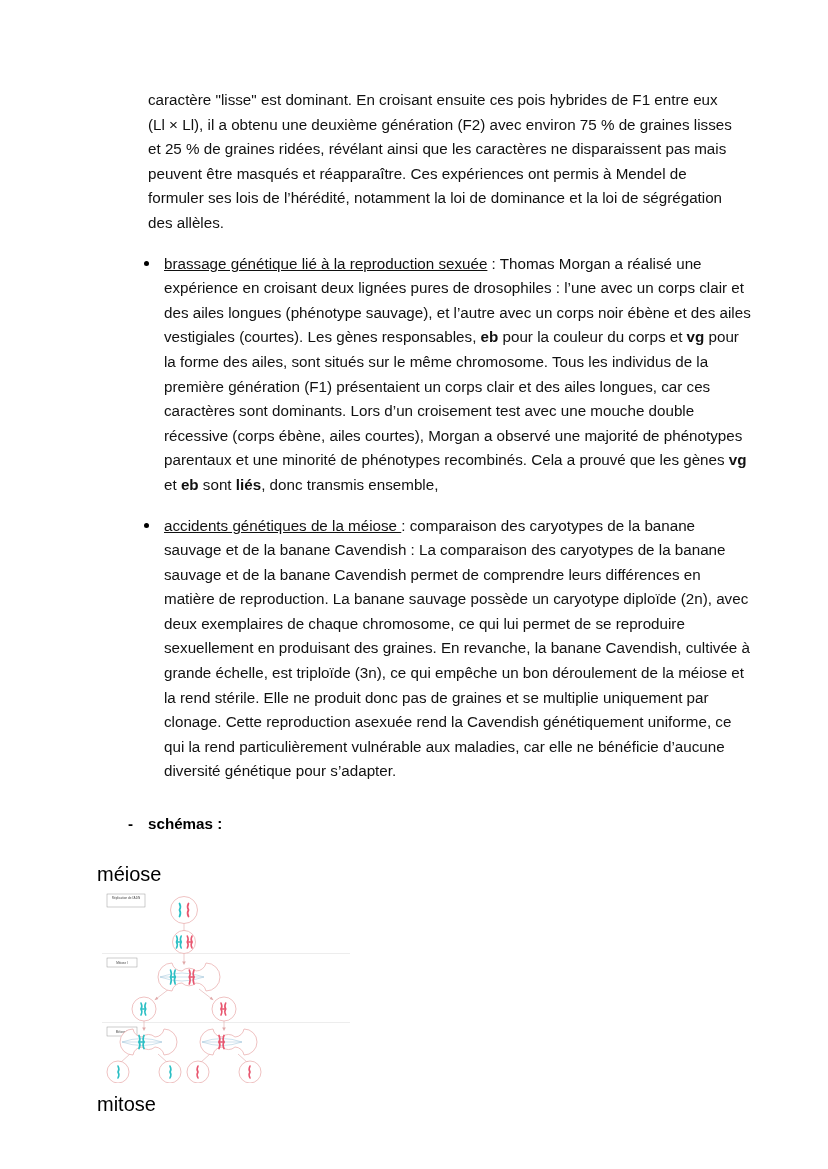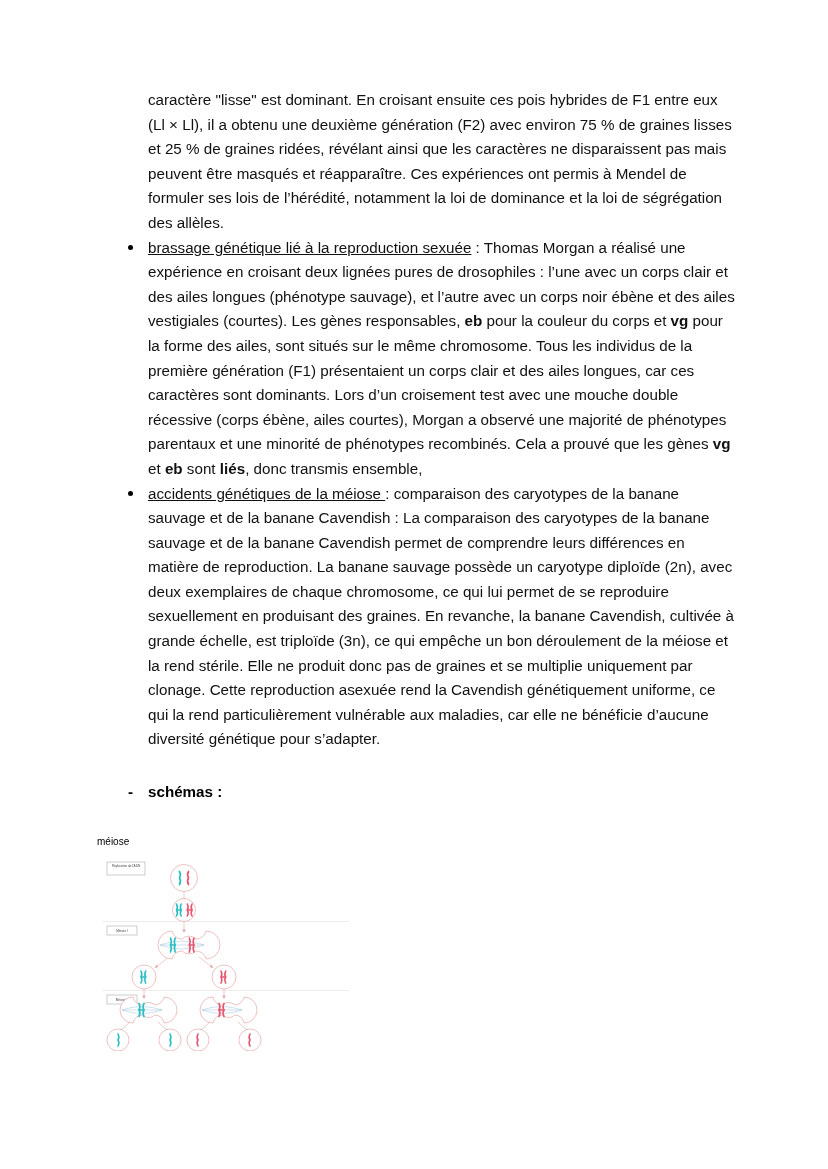--- a/index.html
+++ b/index.html
@@ -46,21 +46,21 @@
   }
 
   ul.bullets {
     list-style: none;
     margin: 0;
     padding: 0;
   }
   ul.bullets > li {
     position: relative;
     padding-left: 48px;
-    margin: 0;
+    margin: 16px;
     width: 638px;
     box-sizing: border-box;
   }
   ul.bullets > li .dot {
     position: absolute;
     left: 28px;
     top: 9px;
     width: 5px;
     height: 5px;
     border-radius: 50%;
@@ -84,21 +84,21 @@
     top: 0;
     font-weight: bold;
   }
   .dash-item .label {
     font-weight: bold;
     text-align: right;
   }
 
   .fig-caption {
     margin-top: 26px;
-    font-size: 10px;
+    font-size: 20px;
     line-height: 22px;
     margin-left: -3px;
   }
 
   .fig-caption.bottom {
     margin-top: 10px;
   }
 
   
   .figure-wrap {
@@ -329,15 +329,18 @@
           <path d="M100 175 Q98.2 178.6 100 181 Q98.2 183.4 100 187" stroke="#e8566f" stroke-width="1.6" fill="none" stroke-linecap="round"></path>
         </g>
         <g>
           <circle cx="152" cy="181" r="11" fill="#ffffff" stroke="#e8a7a7" stroke-width="0.7"></circle>
           <path d="M152 175 Q150.2 178.6 152 181 Q150.2 183.4 152 187" stroke="#e8566f" stroke-width="1.6" fill="none" stroke-linecap="round"></path>
         </g>
 
       </svg>
     </div>
 
+    <div class="fig-caption bottom">
+      <span>mitose</span>
+    </div>
 
   </div>
 </div>
 
 </body></html>

